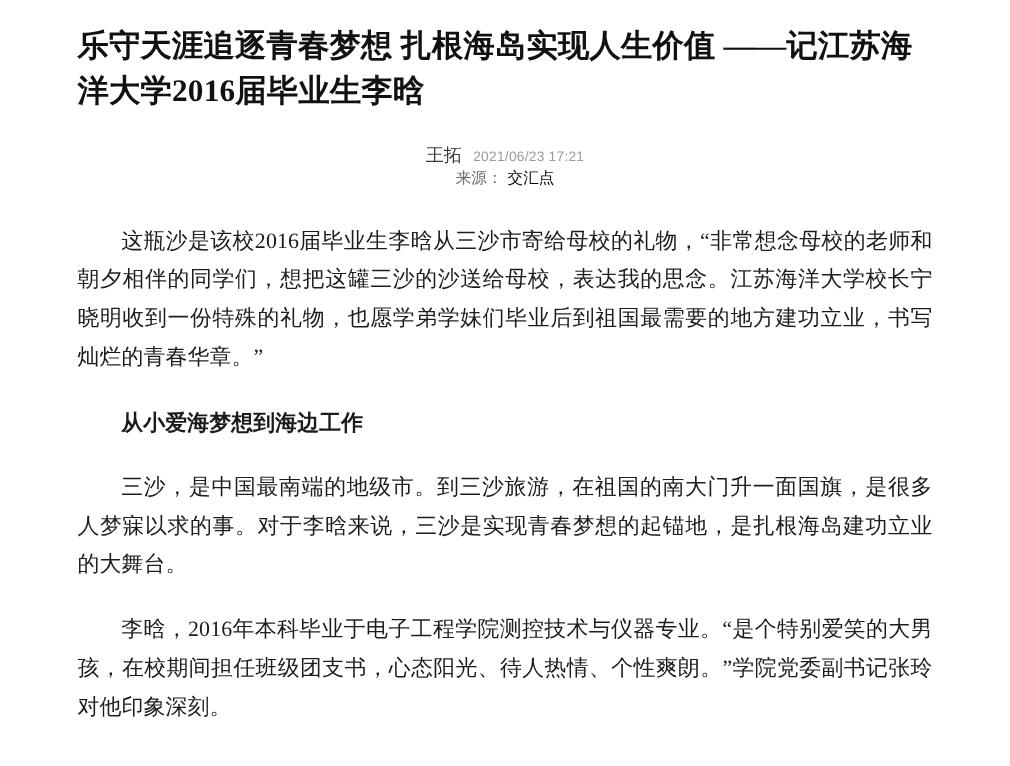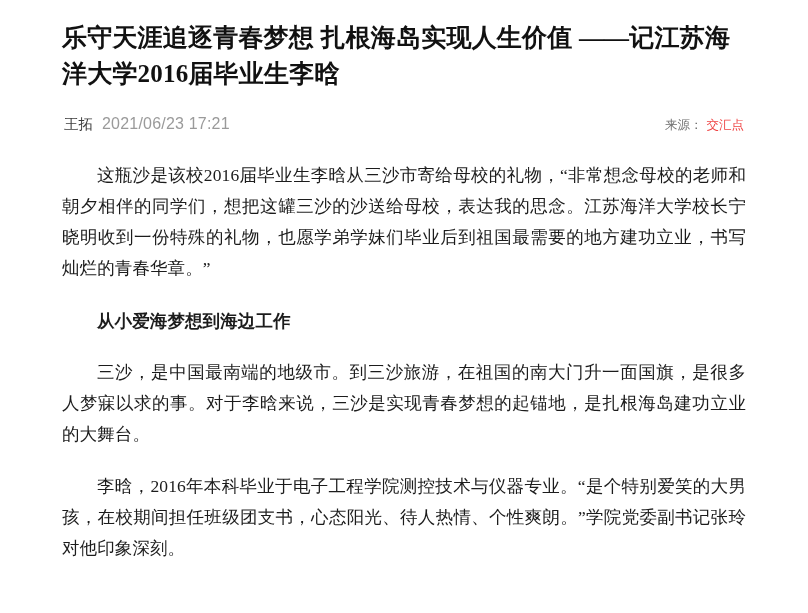--- a/index.html
+++ b/index.html
@@ -26,55 +26,56 @@
     padding-top: 20px;
     font-size: 25px;
     line-height: 1.42;
     font-weight: bold;
     letter-spacing: 0.2px;
     color: #111111;
     font-family: "Liberation Serif", "DejaVu Serif", serif;
   }
   .meta-bar {
     display: flex;
-    align-items: flex-end;
+    align-items: center;
     justify-content: space-between;
     margin-top: 24px;
     padding: 0 2px;
     font-family: "Liberation Sans", sans-serif;
+    flex-direction: column;
   }
   .meta-left {
     display: flex;
     align-items: baseline;
     gap: 9px;
     white-space: nowrap;
   }
   .meta-author {
     font-size: 14.5px;
     color: #3c3c3c;
     font-family: "Liberation Serif", "DejaVu Serif", serif;
   }
   .meta-date {
-    font-size: 16px;
+    font-size: 11px;
     color: #9a9a9a;
     letter-spacing: 0.2px;
   }
   .meta-right {
     display: flex;
     align-items: baseline;
     gap: 4px;
     font-size: 12.5px;
     color: #6e6e6e;
     white-space: nowrap;
   }
   .meta-source-label {
     color: #6e6e6e;
   }
   .meta-source-name {
-    color: #ef4444;
+    color: #000000;
   }
   .body-copy {
     margin-top: 26px;
   }
   .para {
     margin: 0 0 21px 0;
     font-size: 17.5px;
     line-height: 1.78;
     text-indent: 2em;
     text-align: justify;

